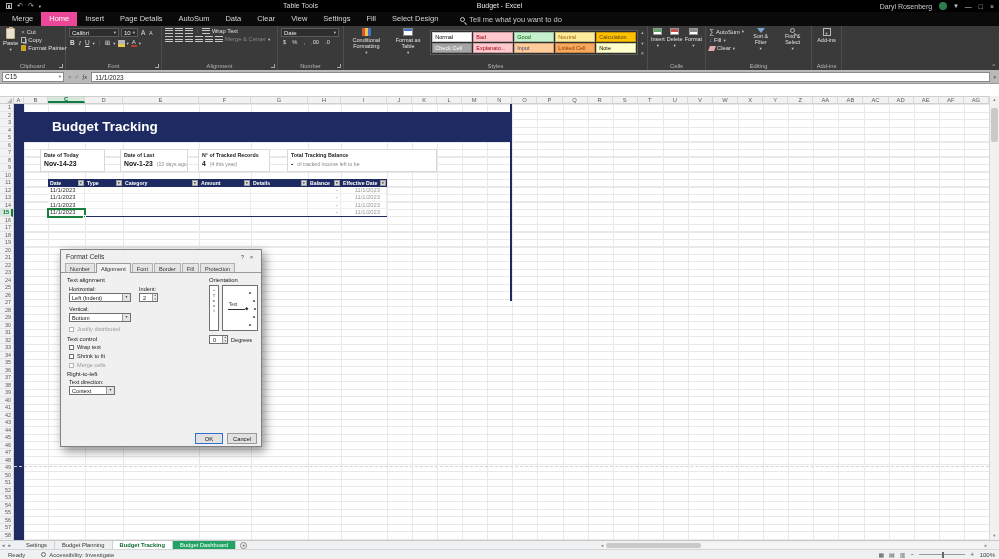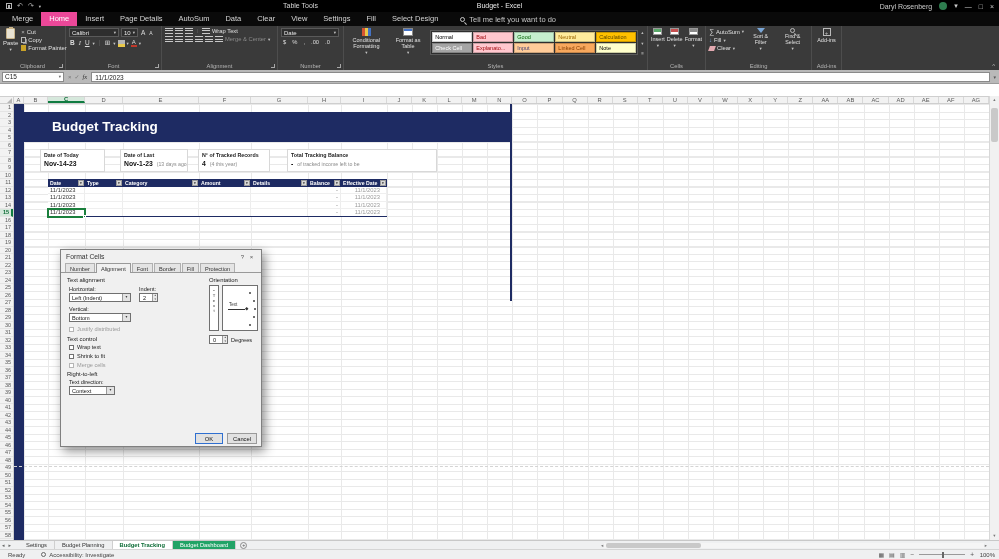--- a/index.html
+++ b/index.html
@@ -261,21 +261,21 @@
         <div class="rtab">AutoSum</div>
         <div class="rtab">Data</div>
         <div class="rtab">Clear</div>
         <div class="rtab">View</div>
         <div class="rtab">Settings</div>
         <div class="rtab">Fill</div>
         <div class="rtab">Select Design</div>
       </div>
     <div class="searchbox">
       <span class="mag"></span>
-      <span>Tell me left you want to do</span>
+      <span>Tell me what you want to do</span>
     </div>
   </div>
 
   <div class="ribbon">
 
     <div class="rgroup g-clip">
       <div class="paste-btn">
         <span class="clipico"></span>
         <span>Paste</span>
         <span class="dd">▾</span>

